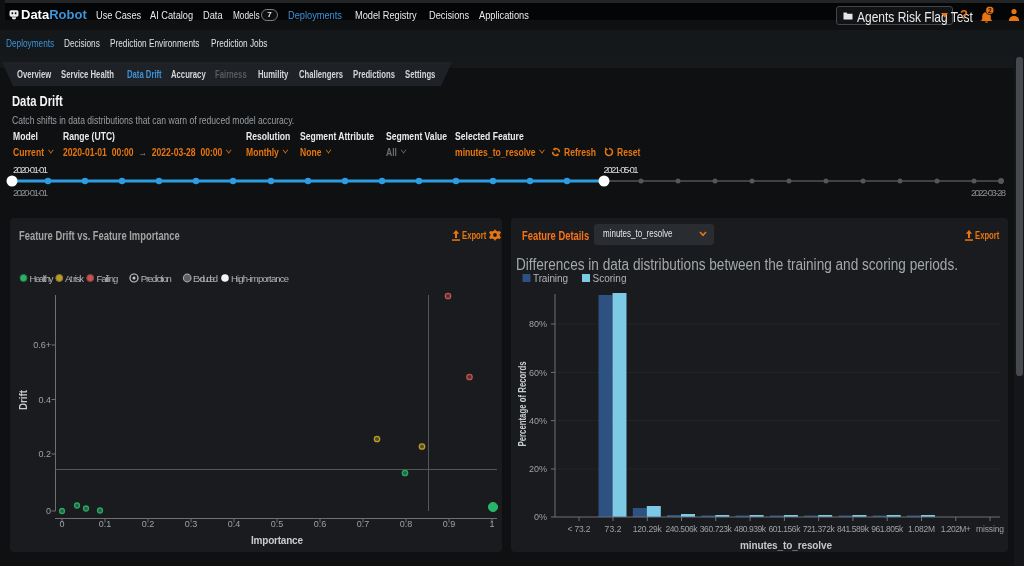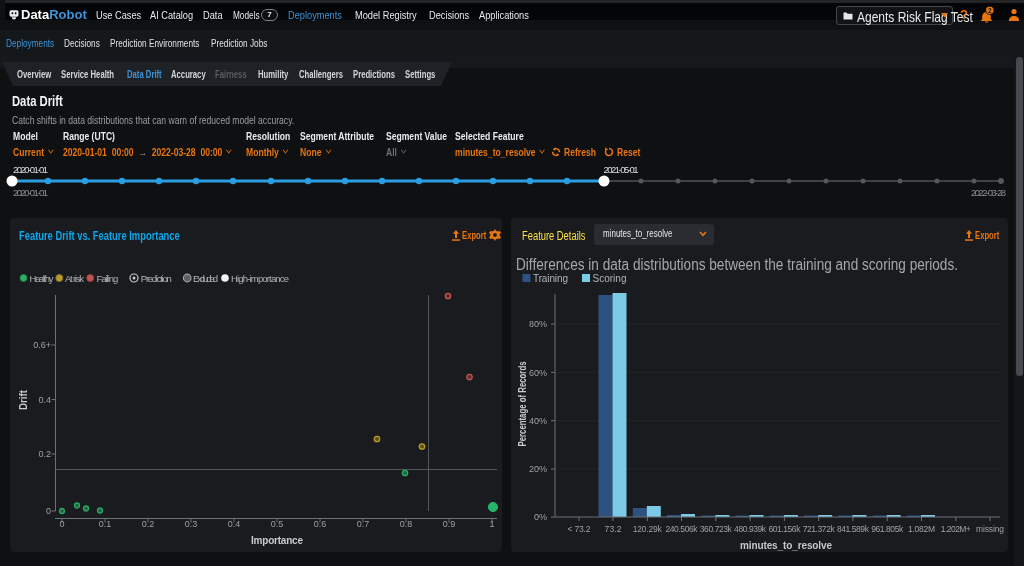--- a/index.html
+++ b/index.html
@@ -146,21 +146,21 @@
       <circle cx="456" cy="25" r="3.2"></circle>
       <circle cx="493" cy="25" r="3.2"></circle>
       <circle cx="530" cy="25" r="3.2"></circle>
       <circle cx="567" cy="25" r="3.2"></circle>
   </g>
   <circle cx="12" cy="25" r="5.5" fill="#fff"></circle>
   <circle cx="604" cy="25" r="5.5" fill="#fff"></circle>
 </svg>
 
 <div class="panel" id="lp" style="left:10px;top:218px;width:492px;height:334px">
-  <div class="abs" style="left:9px;top:11px;font-size:12px;font-weight:bold;color:#0ea5e9"><span class="sx s78">Feature Drift vs. Feature Importance</span></div>
+  <div class="abs" style="left:9px;top:11px;font-size:12px;font-weight:bold;color:#a3a3a3"><span class="sx s78">Feature Drift vs. Feature Importance</span></div>
   <svg class="abs" style="left:441px;top:12px" width="10" height="11" viewBox="0 0 10 11">
       <path d="M5 0 L8.2 3.8 H6 V8 H4 V3.8 H1.8 z" fill="#e8750f"></path>
       <rect x="1" y="9.3" width="8" height="1.5" fill="#e8750f"></rect>
     </svg>
   <div class="abs orange" style="left:452px;top:11px;font-size:11px;font-weight:bold"><span class="sx s70">Export</span></div>
   <svg class="abs" style="left:479px;top:11px" width="12" height="12" viewBox="0 0 12 12">
       <path fill="#e8750f" d="M6 0 l1 1.7 a4.5 4.5 0 0 1 1.7 0.7 L10.6 1.9 12 3.8 10.6 5.2 a4.5 4.5 0 0 1 0 1.6 L12 8.2 10.6 10.1 8.7 9.6 a4.5 4.5 0 0 1 -1.7 0.7 L6 12 5 10.3 A4.5 4.5 0 0 1 3.3 9.6 L1.4 10.1 0 8.2 1.4 6.8 a4.5 4.5 0 0 1 0 -1.6 L0 3.8 1.4 1.9 3.3 2.4 A4.5 4.5 0 0 1 5 1.7 z M6 4.1 a1.9 1.9 0 1 0 0 3.8 1.9 1.9 0 0 0 0 -3.8 z"></path>
     </svg>
   <svg class="abs" style="left:0;top:0" width="492" height="334" viewBox="0 0 492 334">
 
@@ -237,21 +237,21 @@
       <circle cx="367" cy="221" r="2.7" fill="#8f7722" fill-opacity="0.55" stroke="#bb9c2c" stroke-width="1.3"></circle>
       <circle cx="412" cy="228.5" r="2.7" fill="#8f7722" fill-opacity="0.55" stroke="#bb9c2c" stroke-width="1.3"></circle>
       <circle cx="438" cy="78" r="2.7" fill="#93403d" fill-opacity="0.55" stroke="#c05450" stroke-width="1.3"></circle>
       <circle cx="459.5" cy="159" r="2.7" fill="#93403d" fill-opacity="0.55" stroke="#c05450" stroke-width="1.3"></circle>
       <circle cx="483" cy="289" r="4.6" fill="#27b56a" stroke="#27b56a" stroke-width="1"></circle>
     </g>
   </svg>
 </div>
 
 <div class="panel" id="rp" style="left:511px;top:218px;width:497px;height:334px">
-  <div class="abs" style="left:11px;top:11px;font-size:12px;font-weight:normal;color:#fde047"><span class="sx s78">Feature Details</span></div>
+  <div class="abs" style="left:11px;top:11px;font-size:12px;font-weight:bold;color:#f97316"><span class="sx s78">Feature Details</span></div>
   <div class="abs" style="left:83px;top:6px;width:120px;height:21px;background:#292c30;border-radius:3px"></div>
   <div class="abs" style="left:92px;top:10px;font-size:10px;color:#e4e7e9"><span class="sx s80">minutes_to_resolve</span></div>
   <svg class="abs" style="left:188px;top:13px" width="8" height="6" viewBox="0 0 8 6">
       <path d="M1 1 L4 4.4 L7 1" fill="none" stroke="#e8750f" stroke-width="1.6"></path>
     </svg>
   <svg class="abs" style="left:453px;top:12px" width="10" height="11" viewBox="0 0 10 11">
       <path d="M5 0 L8.2 3.8 H6 V8 H4 V3.8 H1.8 z" fill="#e8750f"></path>
       <rect x="1" y="9.3" width="8" height="1.5" fill="#e8750f"></rect>
     </svg>
   <div class="abs orange" style="left:464px;top:11px;font-size:11px;font-weight:bold"><span class="sx s70">Export</span></div>

